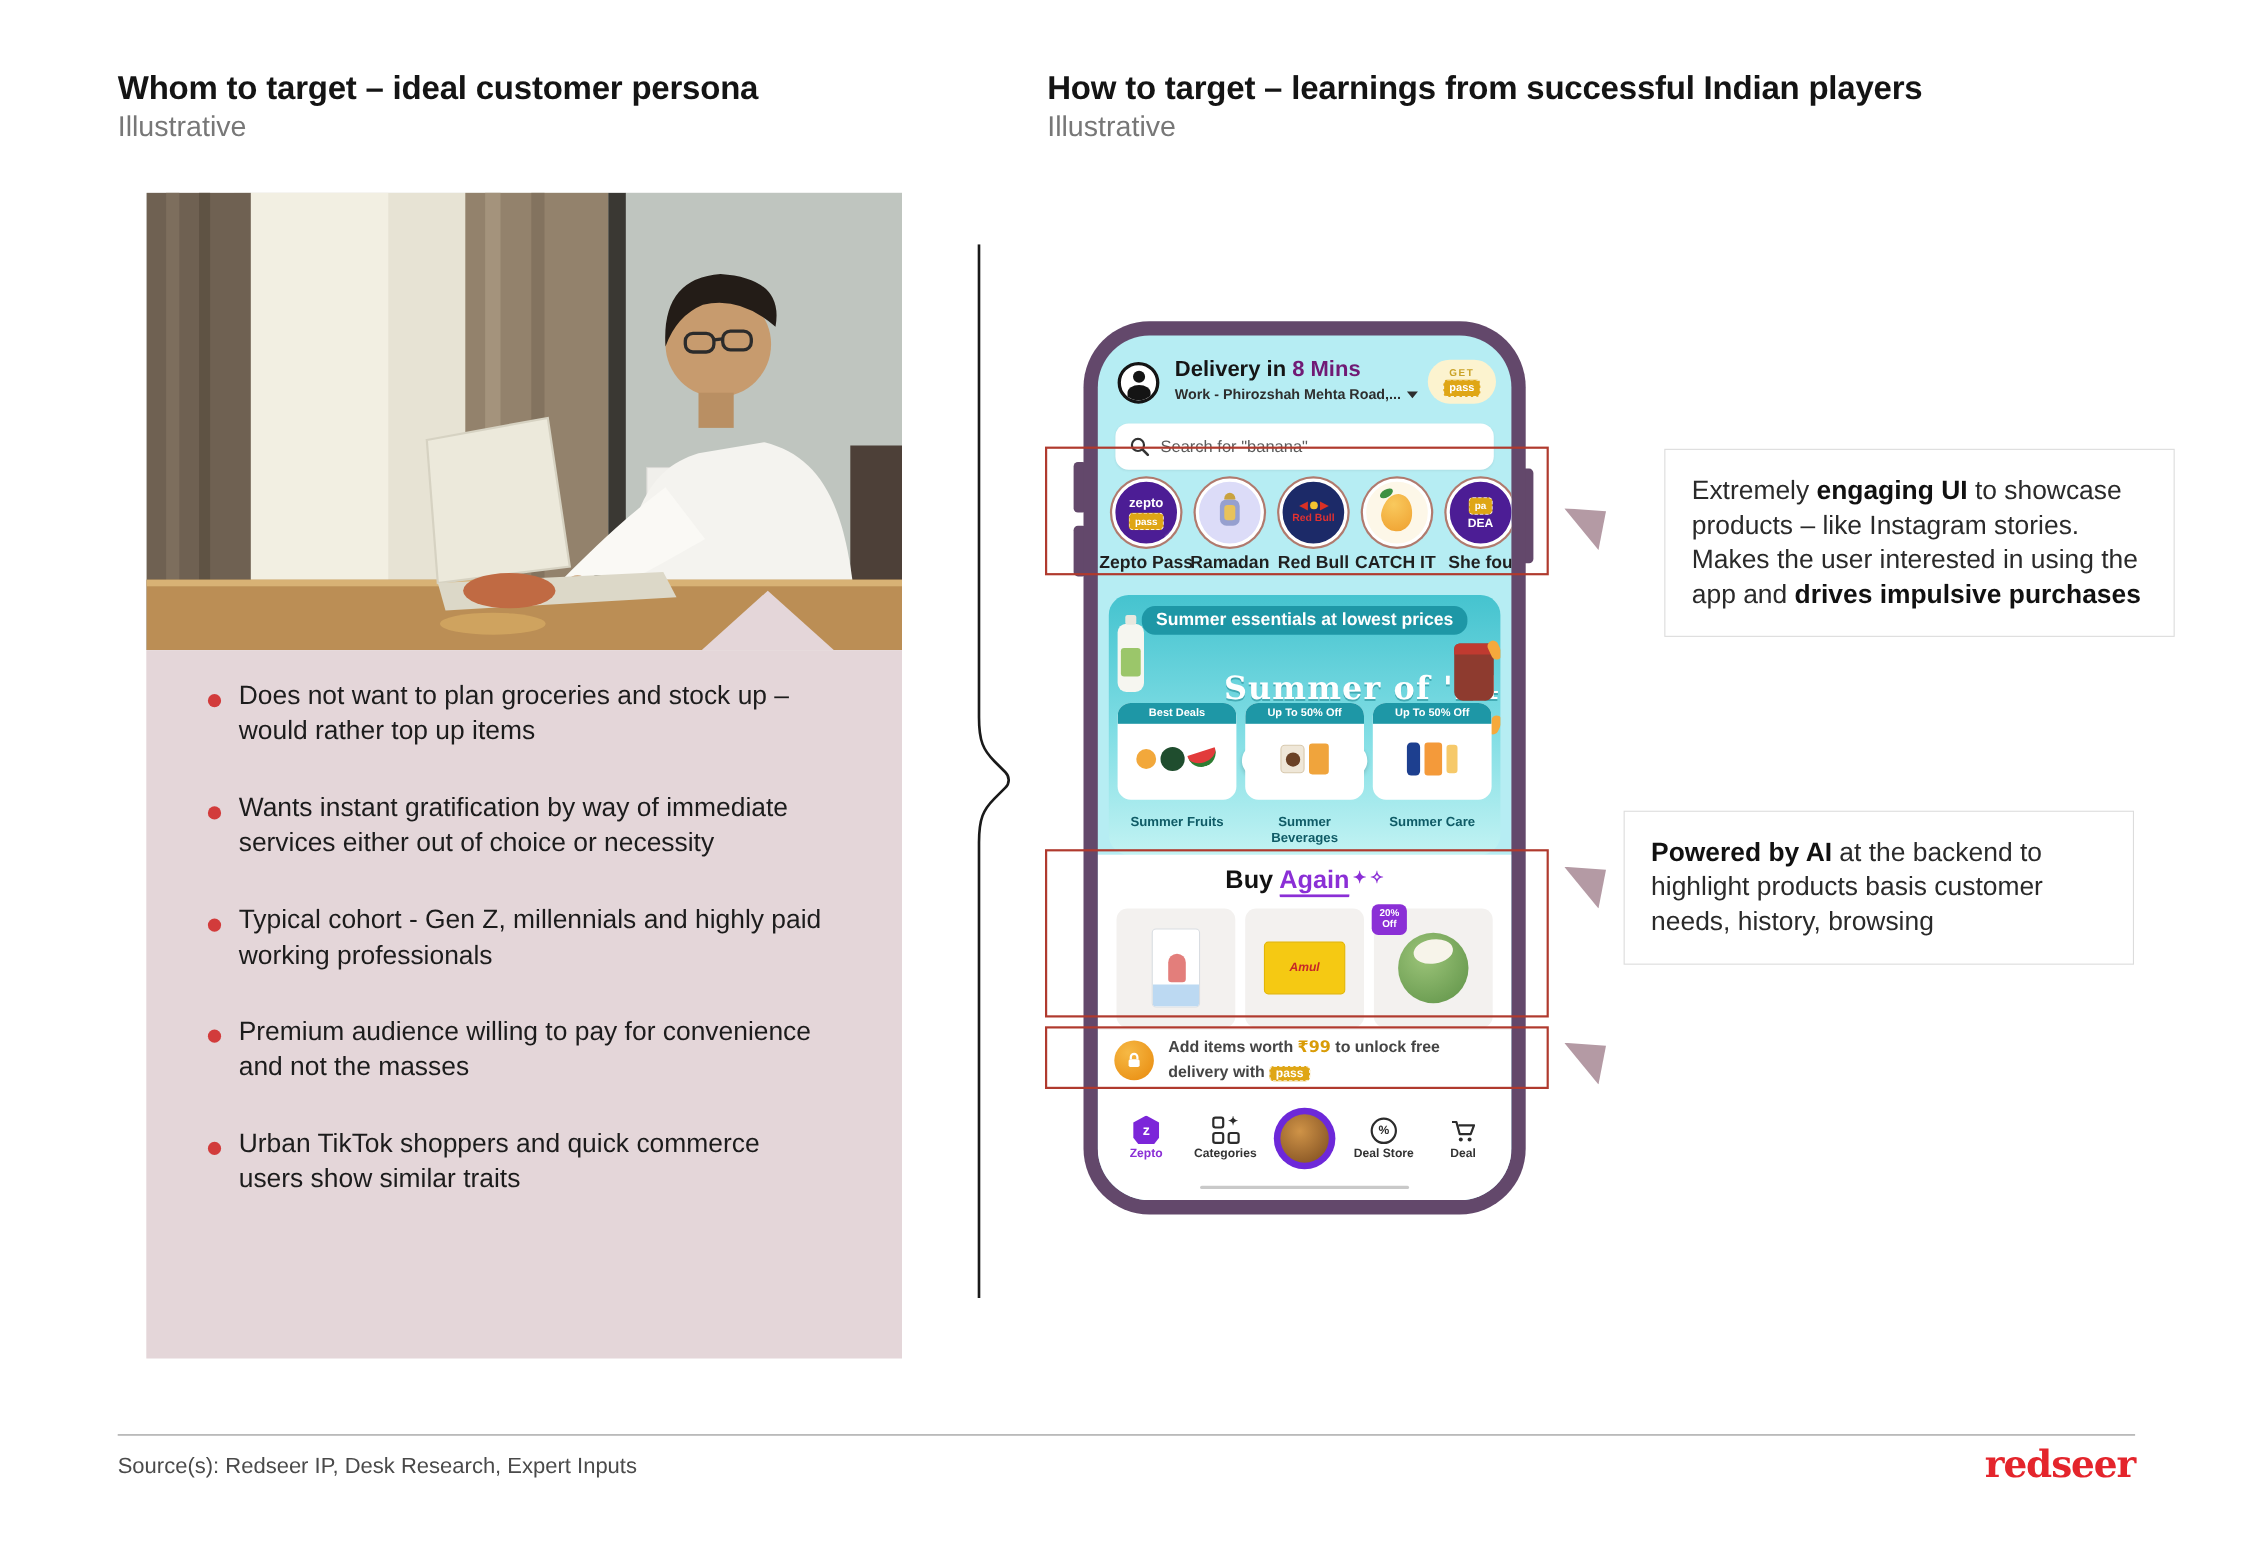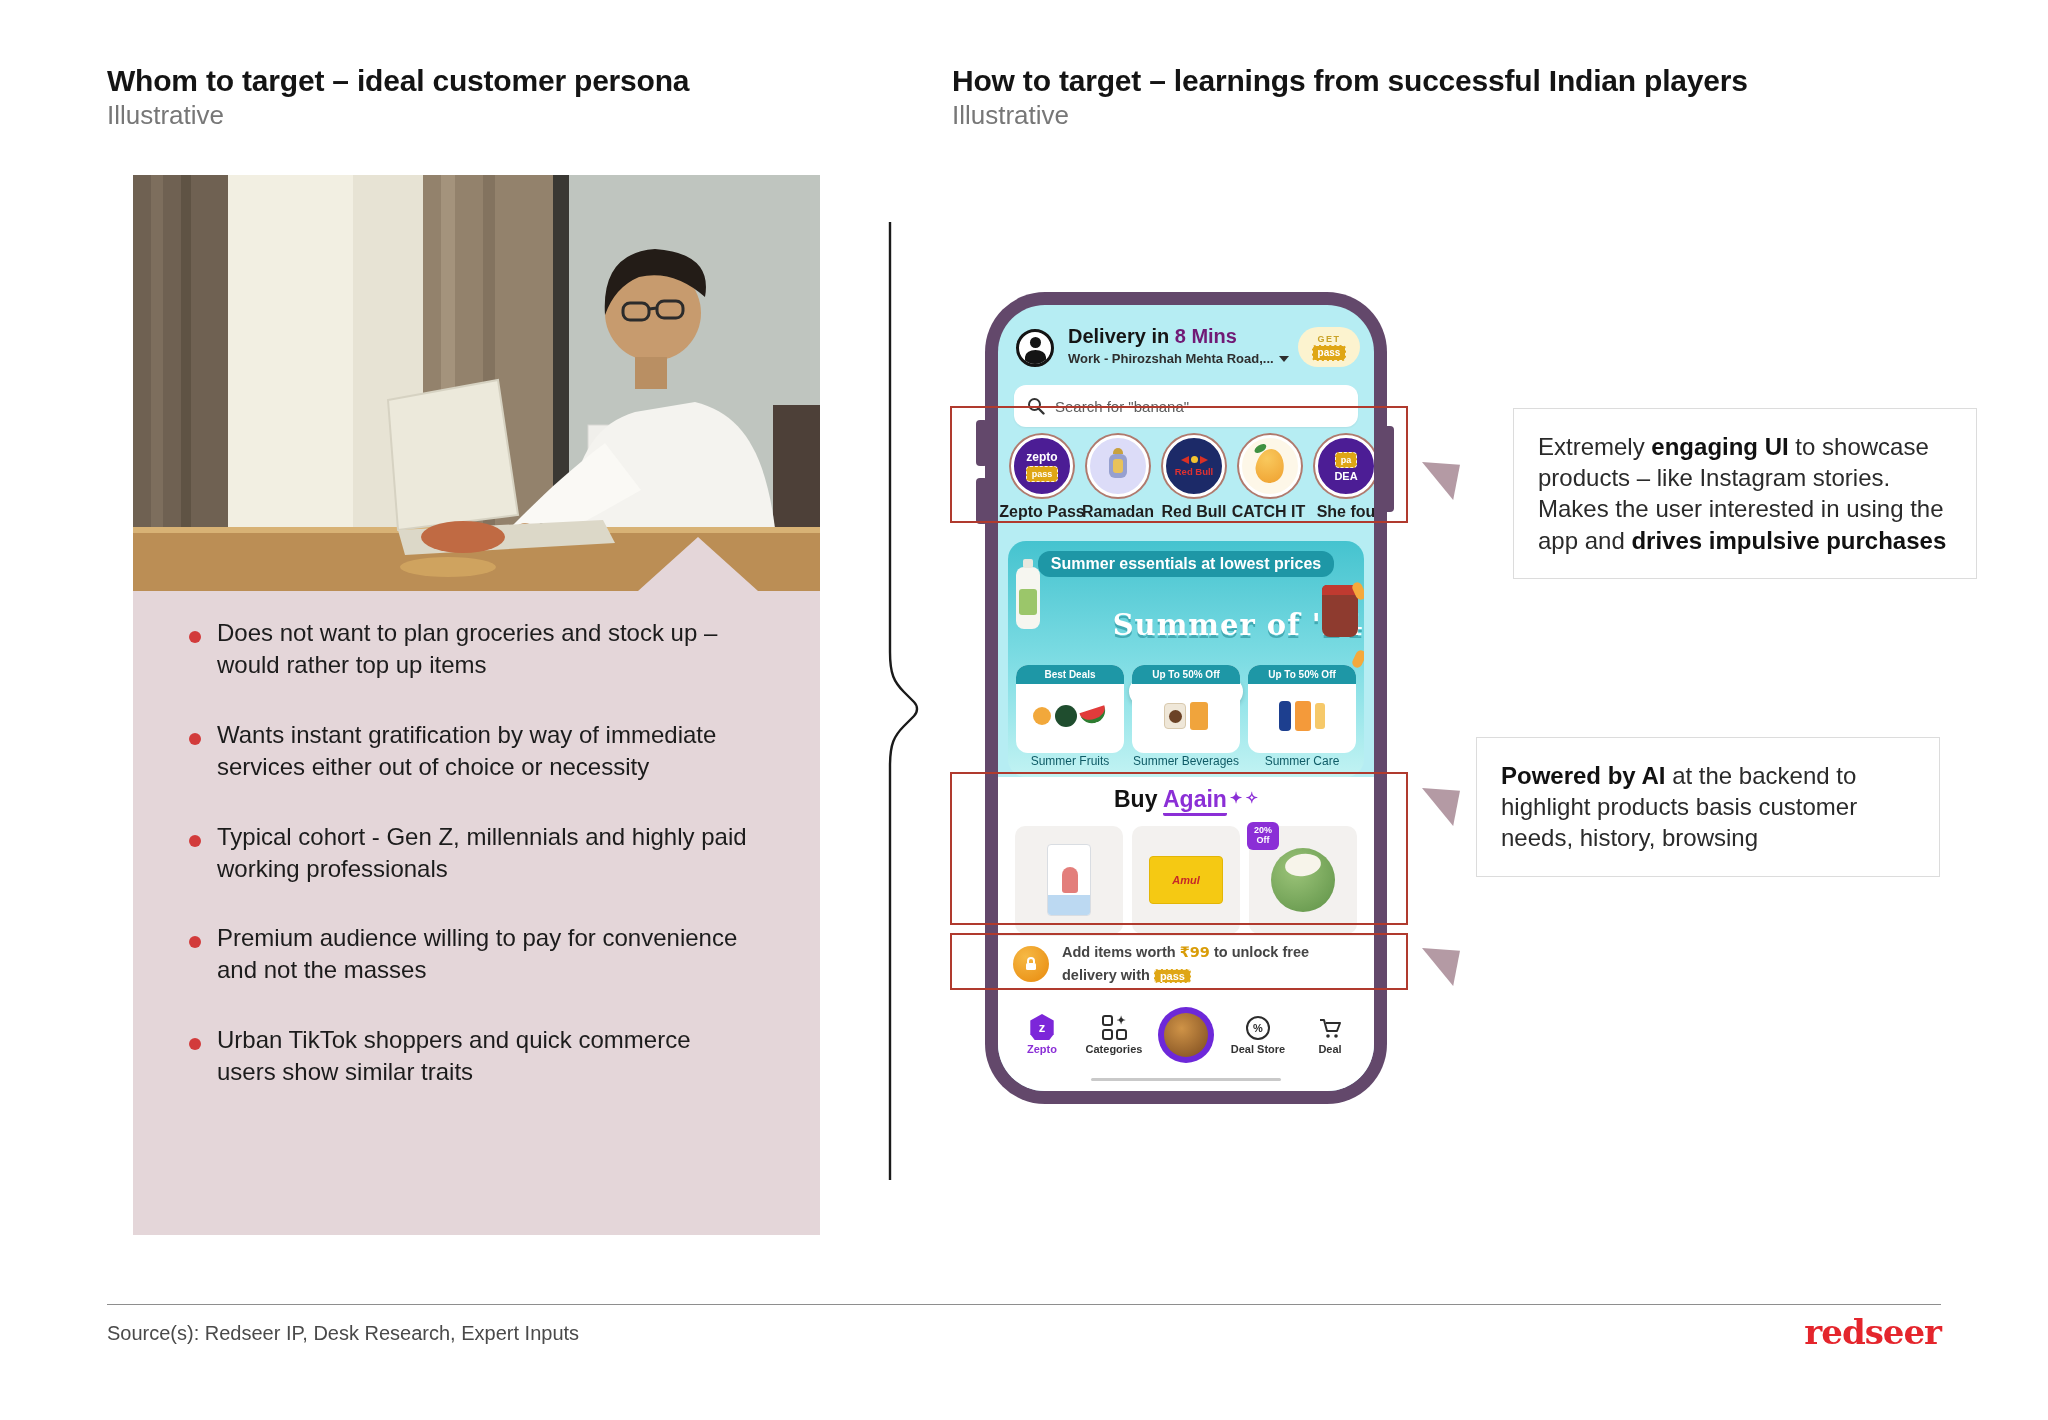--- a/index.html
+++ b/index.html
@@ -117,21 +117,21 @@
   .cat-body { height:64px; display:flex; align-items:center; justify-content:center; gap:4px; }
   .f-melon { width:22px; height:22px; border-radius:50%; background:#1f4d2e; }
   .f-mango { width:18px; height:18px; border-radius:50%; background:#f2a83b; }
   .f-wedge { width:26px; height:14px; background:#e23b3b; border-radius:0 0 26px 26px; border-bottom:4px solid #2e7d32; transform:rotate(-18deg); }
   .bv-cup { width:22px; height:26px; background:#efe7d8; border:1px solid #d8c9ae; border-radius:4px; position:relative; }
   .bv-cup::before { content:""; position:absolute; left:4px; top:6px; width:13px; height:13px; border-radius:50%; background:#6b4226; }
   .bv-juice { width:18px; height:28px; background:#f0a43c; border-radius:3px; }
   .cr-b1 { width:12px; height:30px; background:#1d3f8f; border-radius:4px; }
   .cr-b2 { width:16px; height:30px; background:#f49a3a; border-radius:3px; }
   .cr-b3 { width:10px; height:26px; background:#f6c96a; border-radius:3px; }
-  .cat-label { margin-top:2px; font-size:12px; font-weight:400; color:#0f5b66; line-height:1.15; }
+  .cat-label { margin-top:14px; font-size:12px; font-weight:700; color:#0f5b66; line-height:1.15; }
 
   
   .white-sec { position:absolute; top:472px; left:0; right:0; bottom:0; background:#fff; }
   .buyagain { text-align:center; margin-top:9px; font-size:23px; font-weight:800; color:#121212; }
   .buyagain .accent { color:#8b2fd6; border-bottom:3px solid #8b2fd6; border-radius:2px; padding-bottom:1px; }
   .buyagain .spark { color:#8b2fd6; font-size:15px; vertical-align:4px; margin-left:3px; }
   .products { display:flex; gap:9px; justify-content:center; margin-top:13px; }
   .prod { width:108px; height:108px; background:#f3f1ef; border-radius:10px; position:relative;
     display:flex; align-items:center; justify-content:center; }
   .milk { width:44px; height:72px; background:#fff; border:1px solid #d9dde2; border-radius:4px; position:relative; overflow:hidden; }

